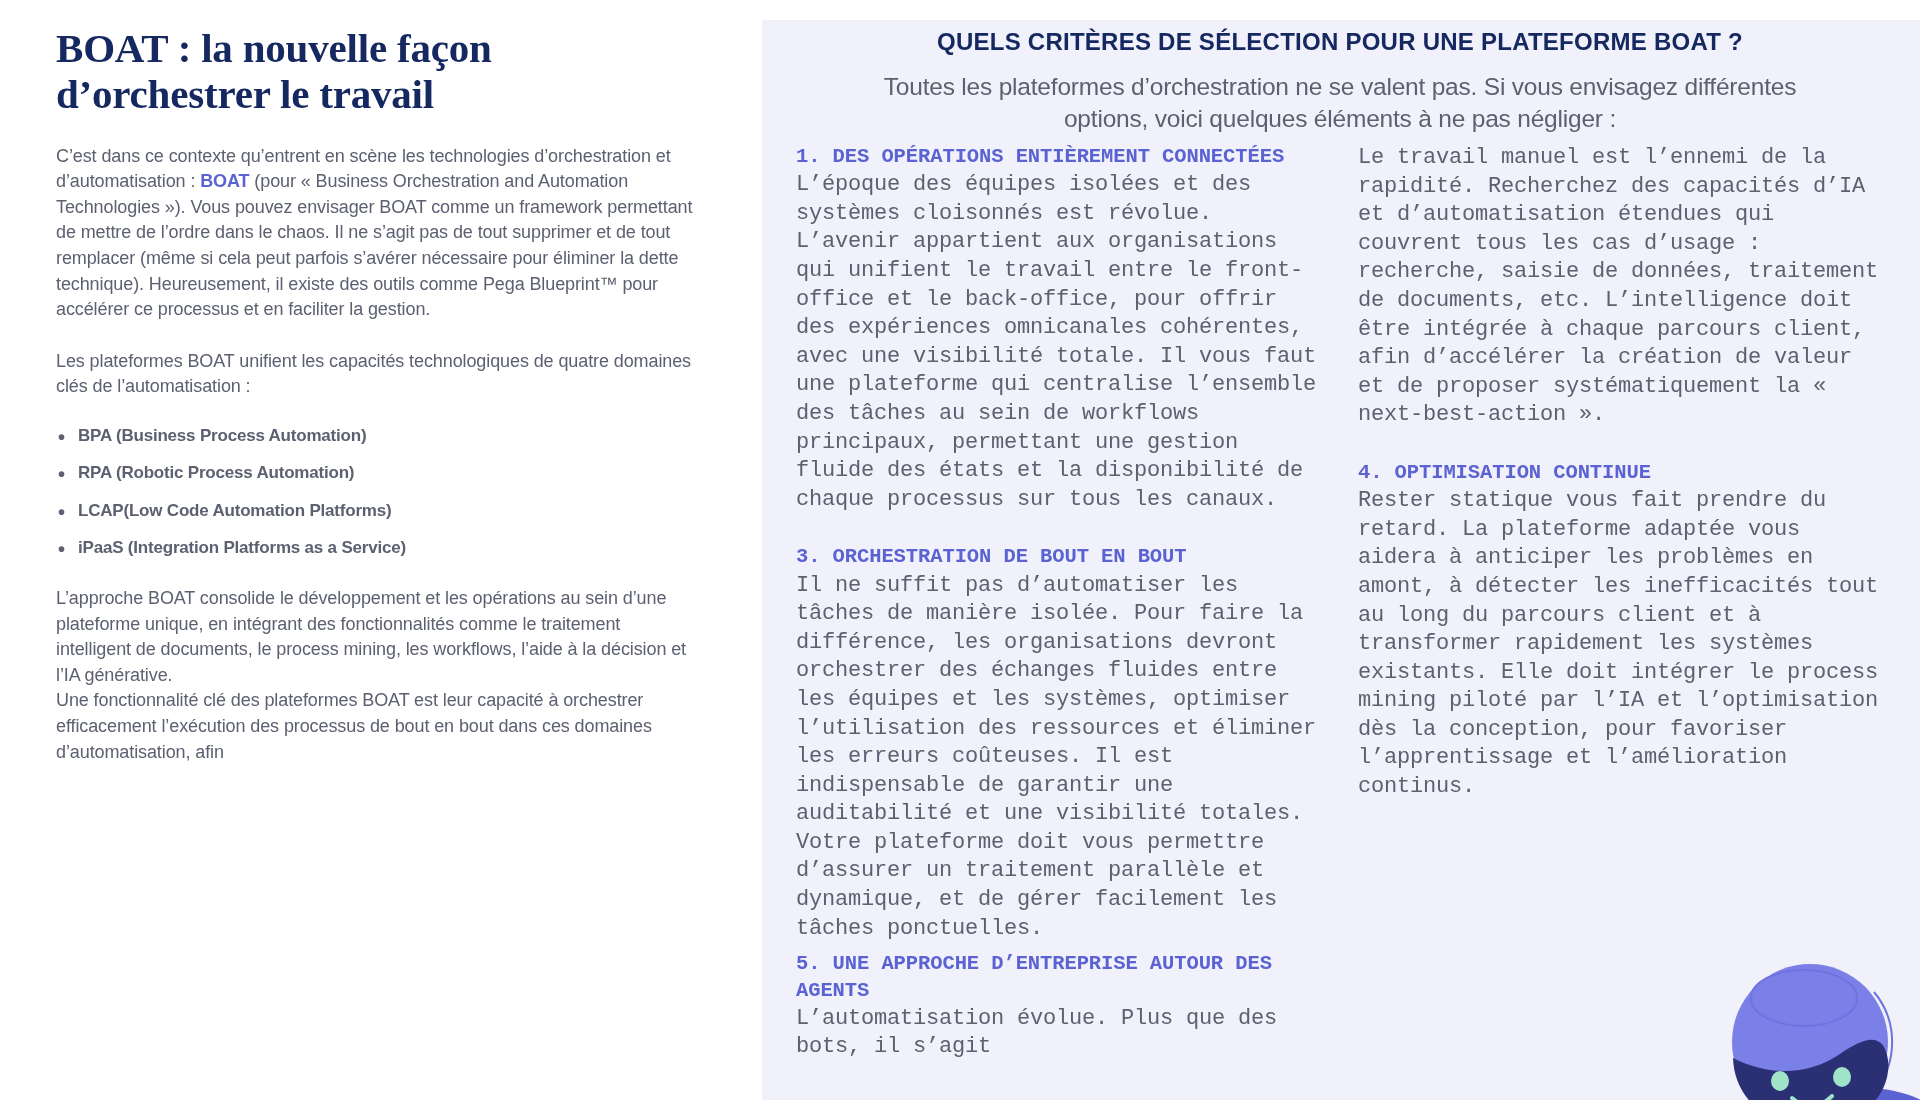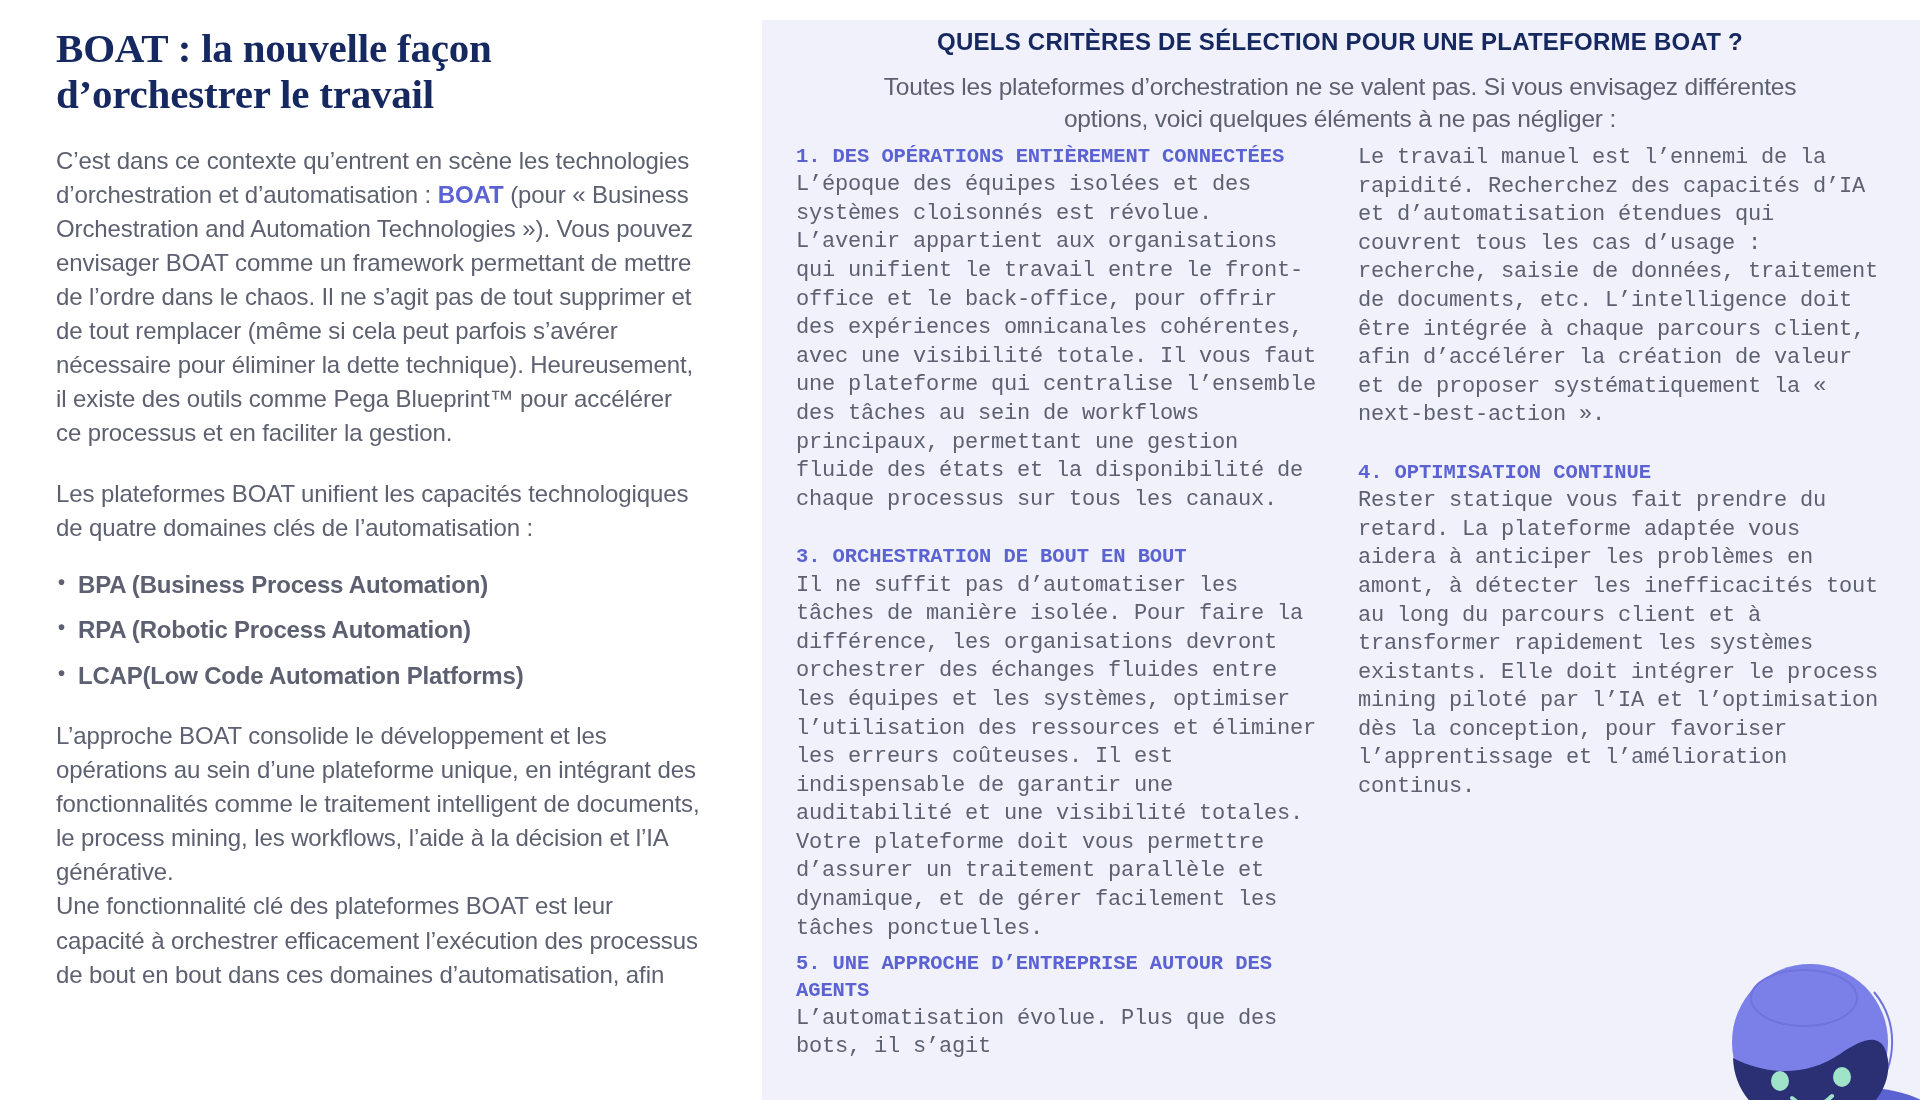--- a/index.html
+++ b/index.html
@@ -40,41 +40,41 @@
     color: #152860;
     font-size: 41px;
     line-height: 1.12;
     letter-spacing: -0.2px;
     margin: 12px 0 26px 0;
     max-width: 620px;
   }
 
   .body-para {
     color: #5c6070;
-    font-size: 24px;
+    font-size: 18px;
     line-height: 1.42;
     margin: 0 0 26px 0;
     letter-spacing: -0.1px;
   }
   .body-para.tight { margin-bottom: 0; }
 
   .brand-term {
     color: #5b63d3;
     font-weight: 700;
   }
 
   #feature-list {
     list-style: none;
     margin: 0 0 28px 0;
     padding: 0;
   }
   #feature-list li {
     position: relative;
     color: #5c6070;
-    font-size: 24px;
+    font-size: 17px;
     font-weight: 700;
     line-height: 1.2;
     padding: 0 0 0 22px;
     margin-bottom: 17px;
     letter-spacing: -0.2px;
   }
   #feature-list li::before {
     content: "•";
     position: absolute;
     left: 2px;
@@ -168,20 +168,21 @@
     <h1 id="article-title">BOAT : la nouvelle façon d’orchestrer le travail</h1>
 
     <p class="body-para"><span>C’est dans ce contexte qu’entrent en scène les technologies d’orchestration et d’automatisation : </span><span class="brand-term">BOAT</span><span> (pour « Business Orchestration and Automation Technologies »). Vous pouvez envisager BOAT comme un framework permettant de mettre de l’ordre dans le chaos. Il ne s’agit pas de tout supprimer et de tout remplacer (même si cela peut parfois s’avérer nécessaire pour éliminer la dette technique). Heureusement, il existe des outils comme Pega Blueprint™ pour accélérer ce processus et en faciliter la gestion.</span></p>
 
     <p class="body-para">Les plateformes BOAT unifient les capacités technologiques de quatre domaines clés de l’automatisation :</p>
 
     <ul id="feature-list">
       <li>BPA (Business Process Automation)</li>
       <li>RPA (Robotic Process Automation)</li>
       <li>LCAP(Low Code Automation Platforms)</li>
+      <li>iPaaS (Integration Platforms as a Service)</li>
     </ul>
 
     <p class="body-para tight">L’approche BOAT consolide le développement et les opérations au sein d’une plateforme unique, en intégrant des fonctionnalités comme le traitement intelligent de documents, le process mining, les workflows, l’aide à la décision et l’IA générative.</p>
 
     <p class="body-para tight">Une fonctionnalité clé des plateformes BOAT est leur capacité à orchestrer efficacement l’exécution des processus de bout en bout dans ces domaines d’automatisation, afin</p>
 
   </section>
 
   <section id="right-panel">
 

